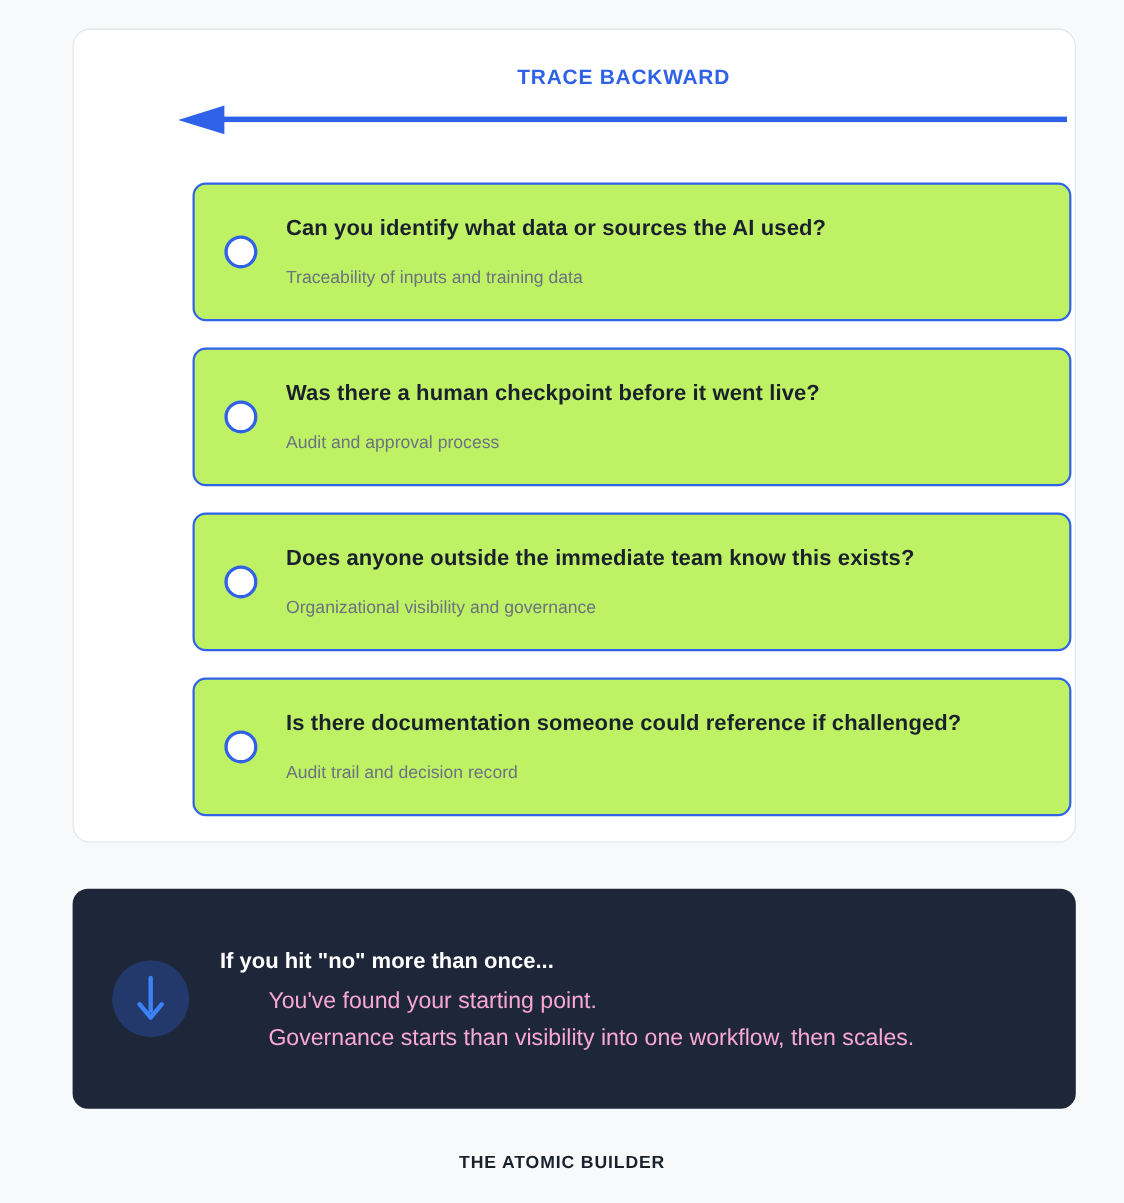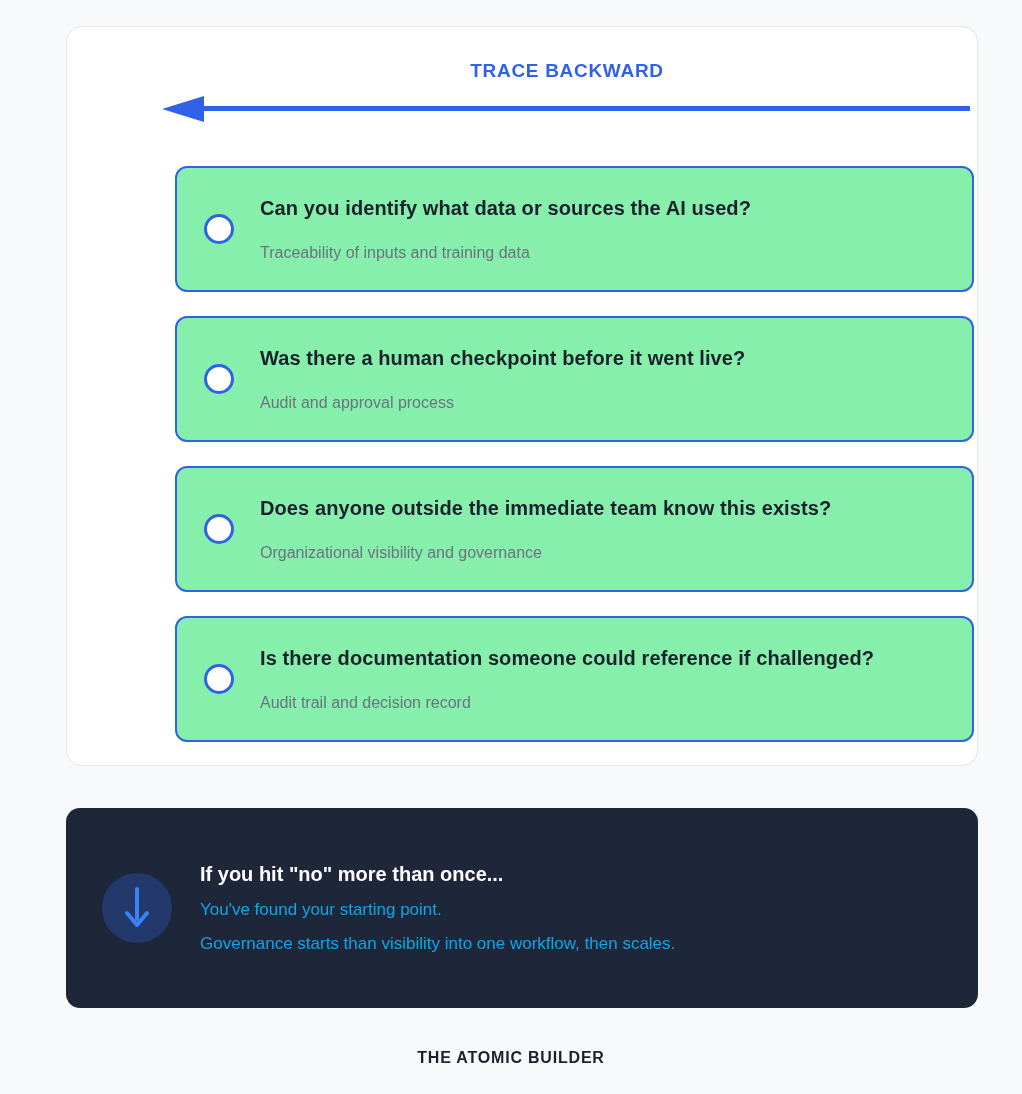--- a/index.html
+++ b/index.html
@@ -86,21 +86,21 @@
     position: absolute;
     left: 108px;
     top: 139px;
     width: 799px;
   }
   .qcard {
     position: relative;
     box-sizing: border-box;
     width: 799px;
     height: 126px;
-    background: #86efac;
+    background: #bef264;
     border: 2px solid #2f62e8;
     border-radius: 12px;
     margin-bottom: 24px;
     display: flex;
     align-items: center;
     padding-left: 27px;
   }
   .qcard:last-child {
     margin-bottom: 0;
   }
@@ -166,23 +166,24 @@
     flex-direction: column;
   }
   .callout-title {
     font-size: 20px;
     font-weight: bold;
     color: #ffffff;
     line-height: 26px;
   }
   .callout-line {
     margin-top: 12px;
-    font-size: 17px;
-    color: #0ea5e9;
+    font-size: 21px;
+    color: #f9a8d4;
     line-height: 22px;
+    margin-left: 44px;
   }
 
   
   .footer {
     position: absolute;
     left: 0;
     top: 1046px;
     width: 1022px;
     text-align: center;
     font-size: 16px;

